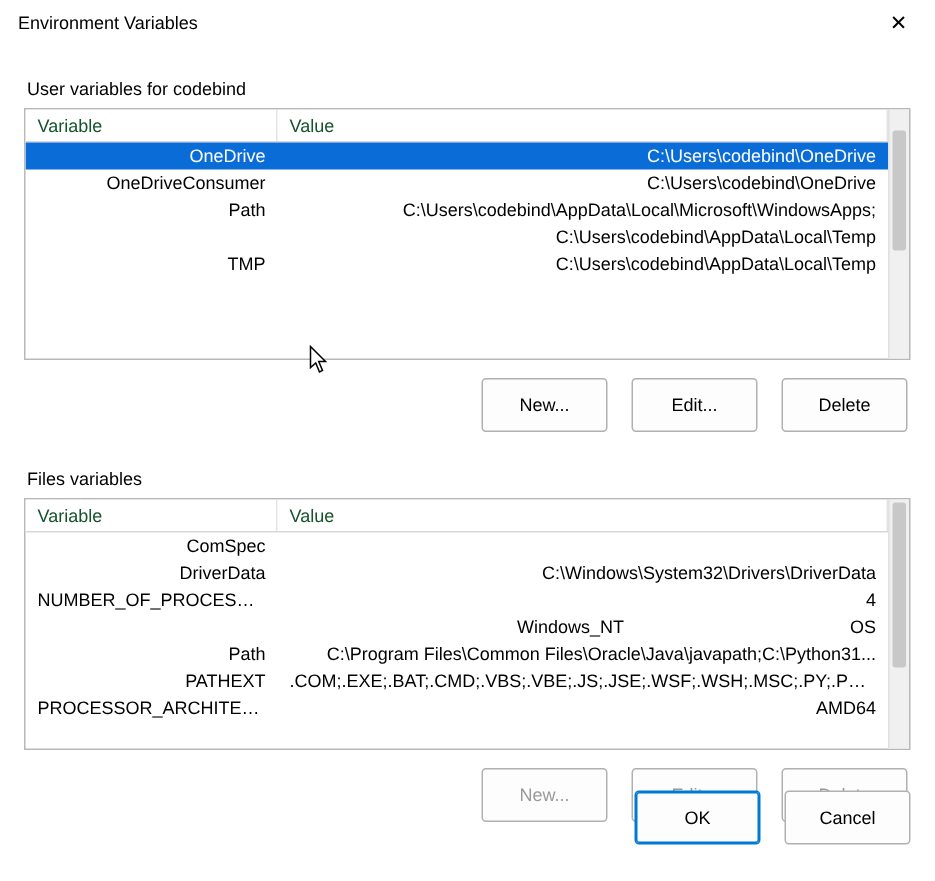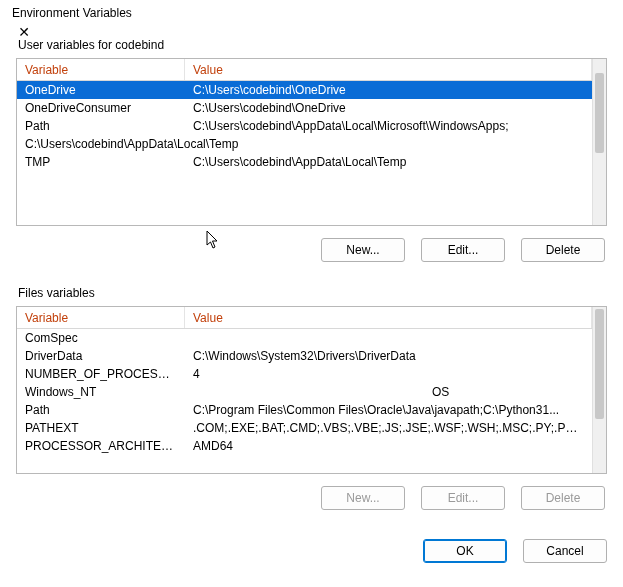--- a/index.html
+++ b/index.html
@@ -9,42 +9,42 @@
     font-size: 12px;
     background: #ffffff;
     color: #000;
     width: 623px;
     height: 587px;
     overflow: hidden;
     position: relative;
   }
   .titlebar {
     display: flex;
+    align-items: center;
     justify-content: space-between;
     padding: 6px 12px 6px 12px;
     height: 30px;
-    flex-direction: column;
   }
   .titlebar .title {
     font-size: 12px;
   }
   .close-icon {
     font-size: 14px;
     width: 24px;
     height: 24px;
     text-align: center;
     line-height: 24px;
     cursor: pointer;
   }
   .content {
     padding: 8px 16px 0 16px;
   }
   .section-label {
     font-size: 12px;
-    margin: 0 0 6px 2px;
+    margin: 14px 0 6px 2px;
   }
   .listbox {
     border: 1px solid #b8b8b8;
     background: #fff;
     position: relative;
   }
   .listbox.user { height: 168px; }
   .listbox.system { height: 168px; }
   .list-scroll {
     position: absolute;
@@ -70,21 +70,21 @@
     display: flex;
     height: 22px;
     align-items: center;
     background: #fff;
     border-bottom: 1px solid #d8d8d8;
     user-select: none;
   }
   .header-cell {
     padding: 0 8px;
     font-size: 12px;
-    color: #c2410c;
+    color: #14532d;
     height: 100%;
     display: flex;
     align-items: center;
     border-right: 1px solid #e4e4e4;
     cursor: pointer;
   }
   .col-var { width: 168px; flex: 0 0 168px; }
   .col-val { flex: 1 1 auto; }
   .data-row {
     display: flex;
@@ -95,38 +95,39 @@
   .data-row.selected {
     background: #0a6cd6;
     color: #fff;
   }
   .data-cell {
     padding: 0 8px;
     white-space: nowrap;
     overflow: hidden;
     text-overflow: ellipsis;
     font-size: 12px;
+    text-align: right;
   } 
   .cursor {
     position: absolute;
     left: 206px;
     top: 230px;
     font-size: 18px;
     pointer-events: none;
   }
   .button-row {
     display: flex;
     justify-content: flex-end;
     gap: 16px;
     margin-top: 12px;
     padding-right: 2px;
   }
   .btn {
     min-width: 84px;
-    height: 24px;
+    height: 36px;
     border: 1px solid #b0b0b0;
     background: #fdfdfd;
     border-radius: 3px;
     font-size: 12px;
     font-family: inherit;
     padding: 0 14px;
     cursor: pointer;
   }
   .btn.disabled {
     color: #9a9a9a;

